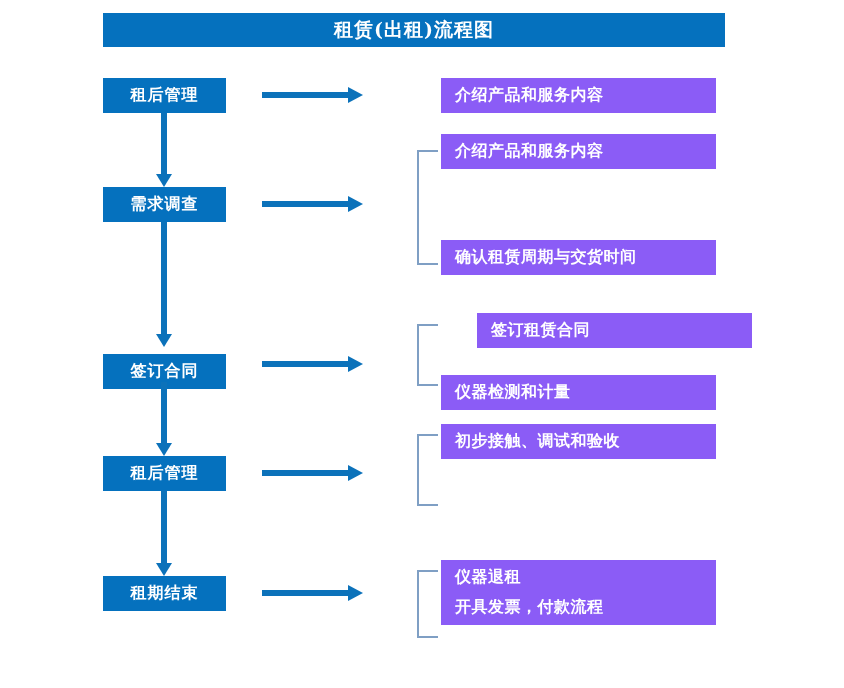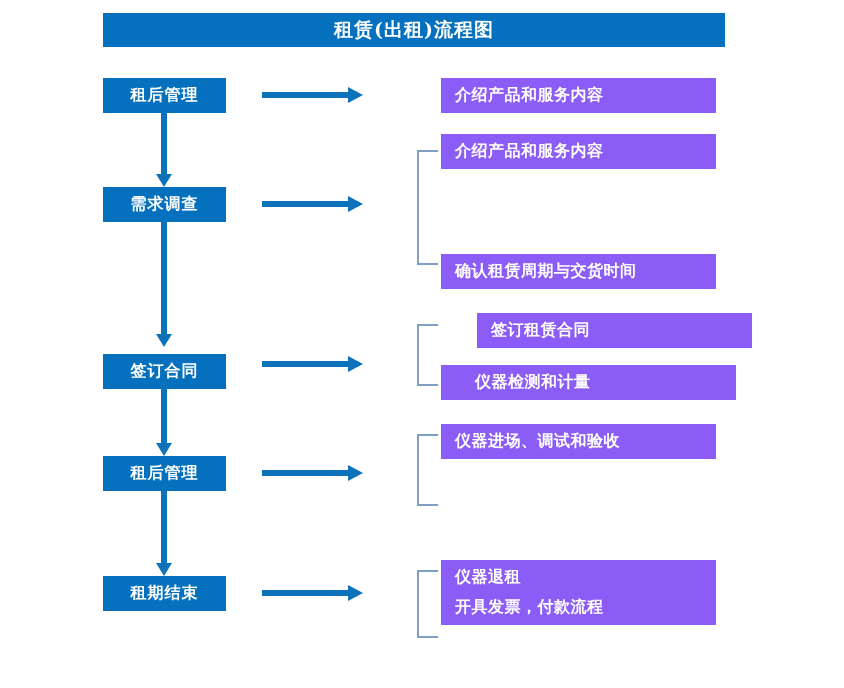--- a/index.html
+++ b/index.html
@@ -187,21 +187,21 @@
     <div class="head"></div>
   </div>
   <div class="bracket" style="top:150px; height:115px;">
     <div class="spine"></div>
     <div class="tick top"></div>
     <div class="tick bottom"></div>
   </div>
   <div class="detail-box" style="top:134px;">
     <span class="detail-label">介绍产品和服务内容</span>
   </div>
-  <div class="detail-box" style="top:254px;">
+  <div class="detail-box" style="top:240px;">
     <span class="detail-label">确认租赁周期与交货时间</span>
   </div>
 
   <div class="v-arrow" style="left:156px; top:222px; height:125px;">
     <div class="shaft" style="height:112px;"></div>
     <div class="head" style="top:112px;"></div>
   </div>
 
   <div class="stage-box" style="top:354px;">
     <span class="stage-label">签订合同</span>
@@ -211,21 +211,21 @@
     <div class="head"></div>
   </div>
   <div class="bracket" style="top:324px; height:62px;">
     <div class="spine"></div>
     <div class="tick top"></div>
     <div class="tick bottom"></div>
   </div>
   <div class="detail-box" style="top:313px;margin-left:36px;">
     <span class="detail-label">签订租赁合同</span>
   </div>
-  <div class="detail-box" style="top:365px;padding-left:20px;">
+  <div class="detail-box" style="top:375px;">
     <span class="detail-label">仪器检测和计量</span>
   </div>
 
   <div class="v-arrow" style="left:156px; top:382px; height:74px;">
     <div class="shaft" style="height:61px;"></div>
     <div class="head" style="top:61px;"></div>
   </div>
 
   <div class="stage-box" style="top:456px;">
     <span class="stage-label">租后管理</span>
@@ -233,21 +233,21 @@
   <div class="h-arrow" style="top:465px;">
     <div class="shaft"></div>
     <div class="head"></div>
   </div>
   <div class="bracket" style="top:434px; height:72px;">
     <div class="spine"></div>
     <div class="tick top"></div>
     <div class="tick bottom"></div>
   </div>
   <div class="detail-box" style="top:424px;">
-    <span class="detail-label">仪器进场、调试和验收</span>
+    <span class="detail-label">初步接触、调试和验收</span>
   </div>
 
   <div class="v-arrow" style="left:156px; top:491px; height:85px;">
     <div class="shaft" style="height:72px;"></div>
     <div class="head" style="top:72px;"></div>
   </div>
 
   <div class="stage-box" style="top:576px;">
     <span class="stage-label">租期结束</span>
   </div>

